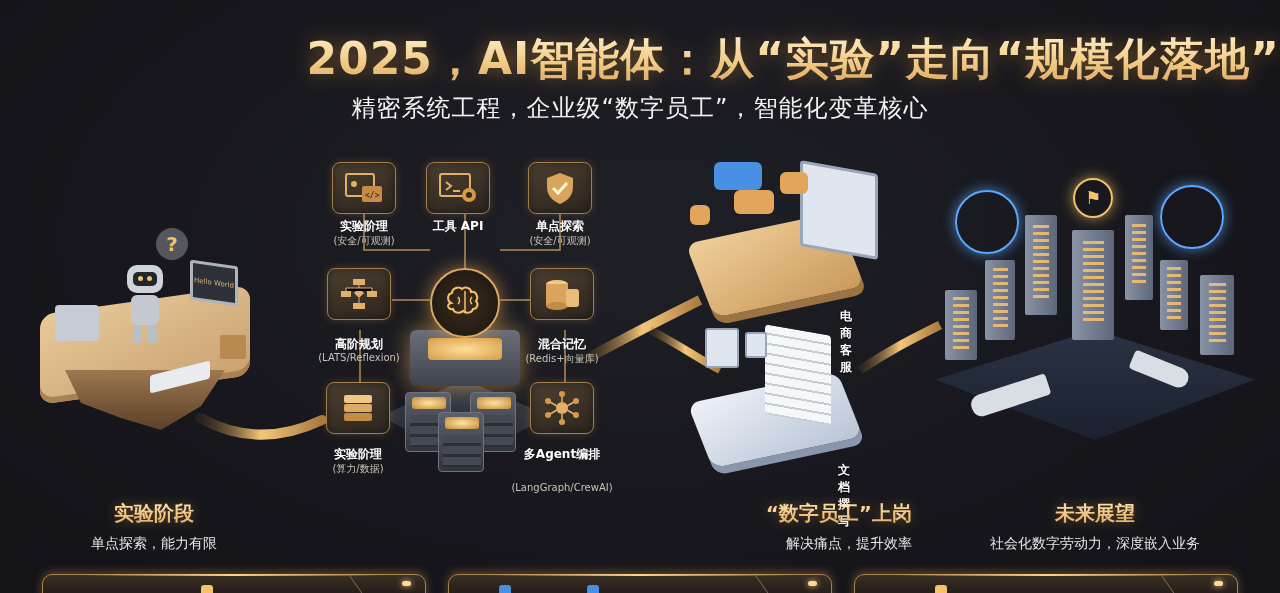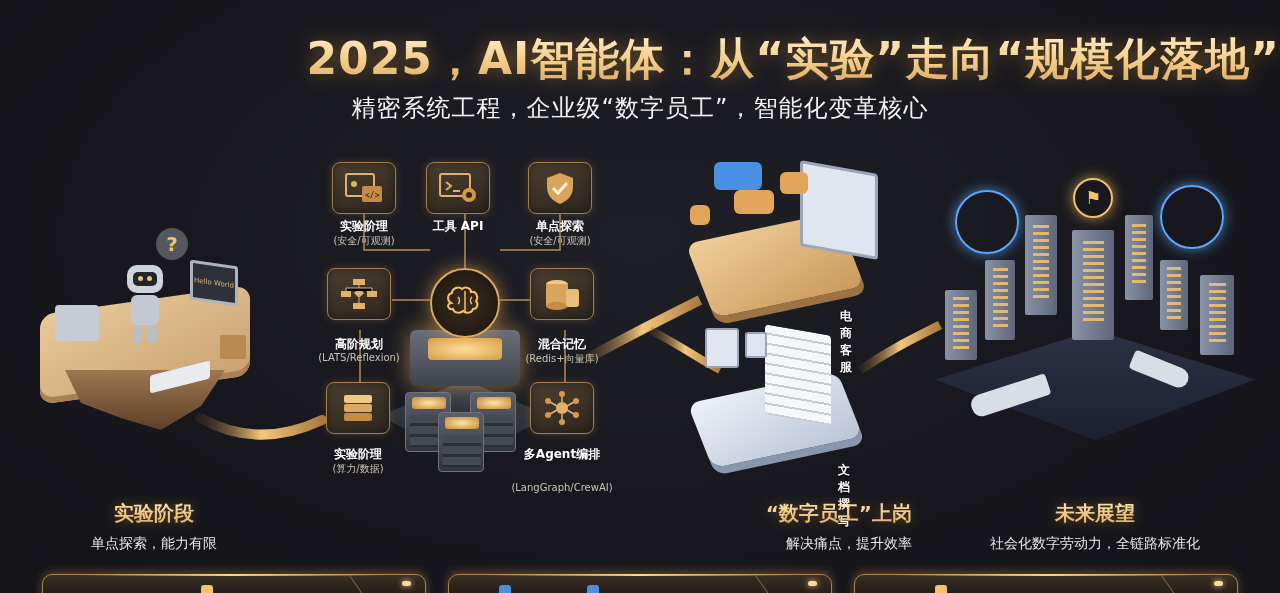--- a/index.html
+++ b/index.html
@@ -367,21 +367,21 @@
   <div class="d">单点探索，能力有限</div>
 </div>
 <div class="stage" style="left:327px;">
 </div>
 <div class="stage" style="left:652px;text-align:right;">
   <div class="h">“数字员工”上岗</div>
   <div class="d">解决痛点，提升效率</div>
 </div>
 <div class="stage" style="left:965px;">
   <div class="h">未来展望</div>
-  <div class="d">社会化数字劳动力，全链路标准化</div>
+  <div class="d">社会化数字劳动力，深度嵌入业务</div>
 </div>
 
 <div class="card" style="left:42px;">
   <div class="glow"></div>
     <div class="notch"></div>
     <div class="led"></div>
   <div class="ico" style="left:158px;background:#f3c26a;"></div>
 </div>
 <div class="card" style="left:448px;">
   <div class="glow"></div>

